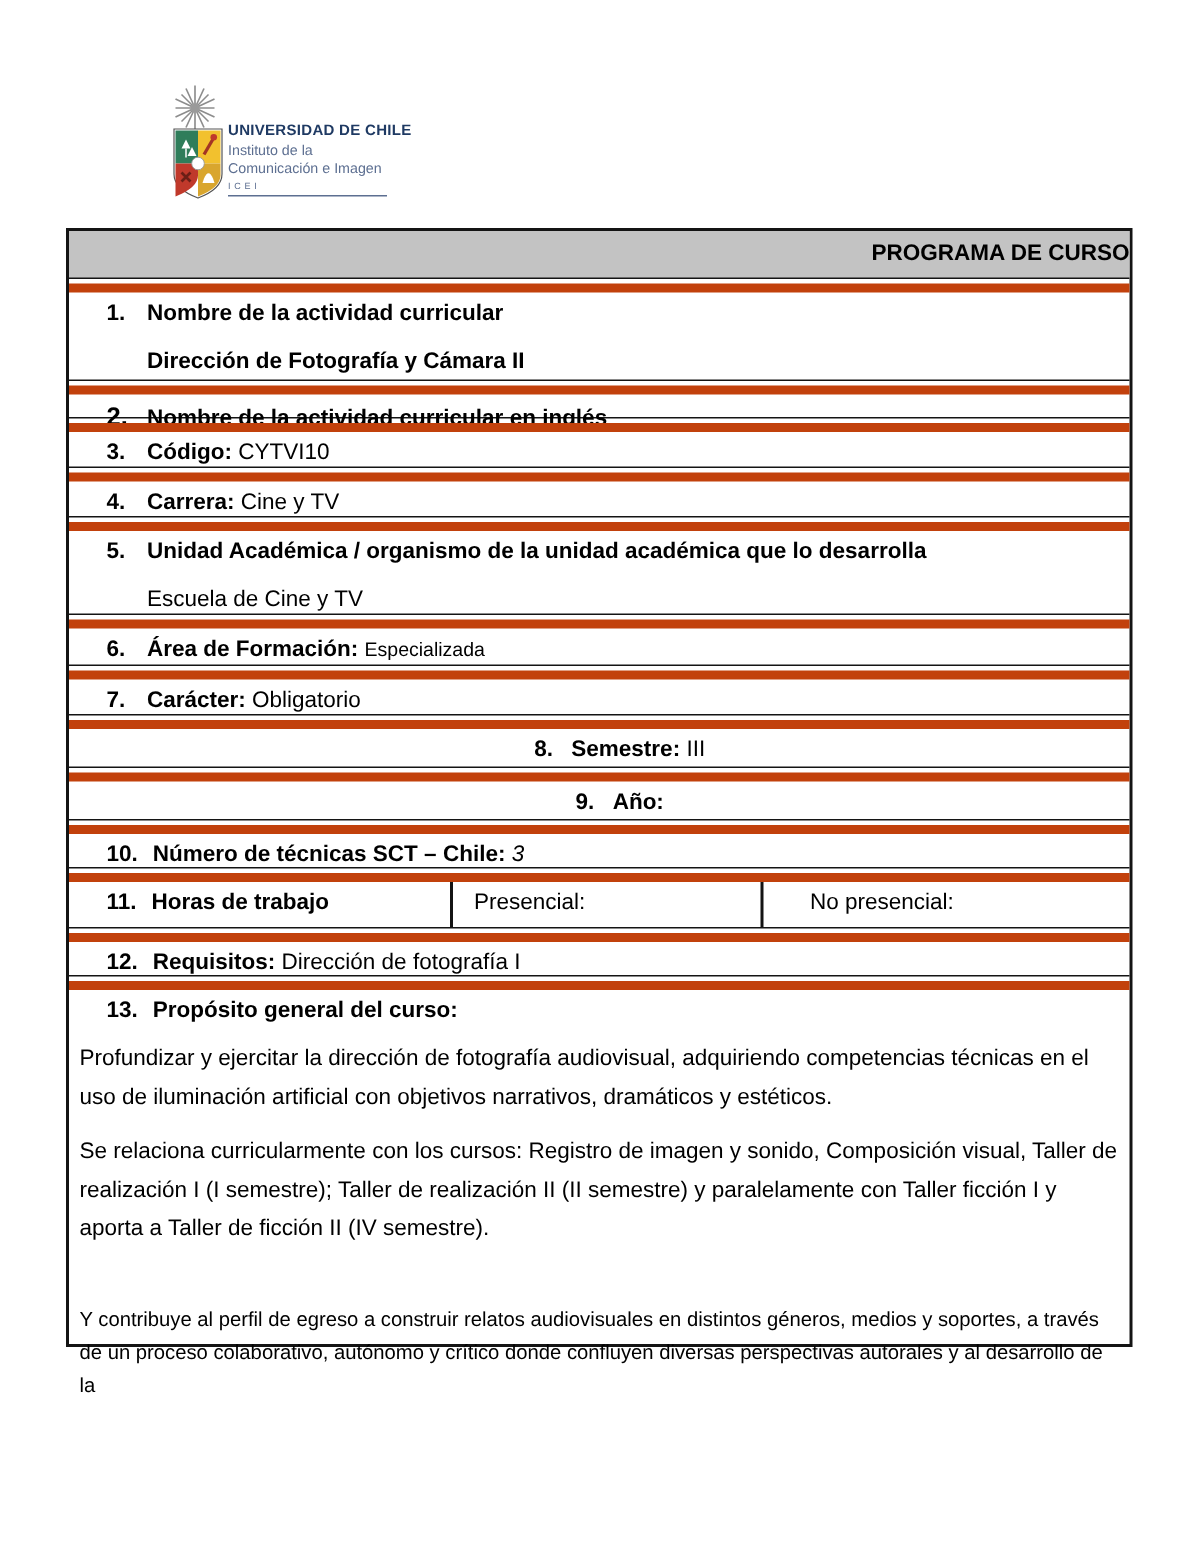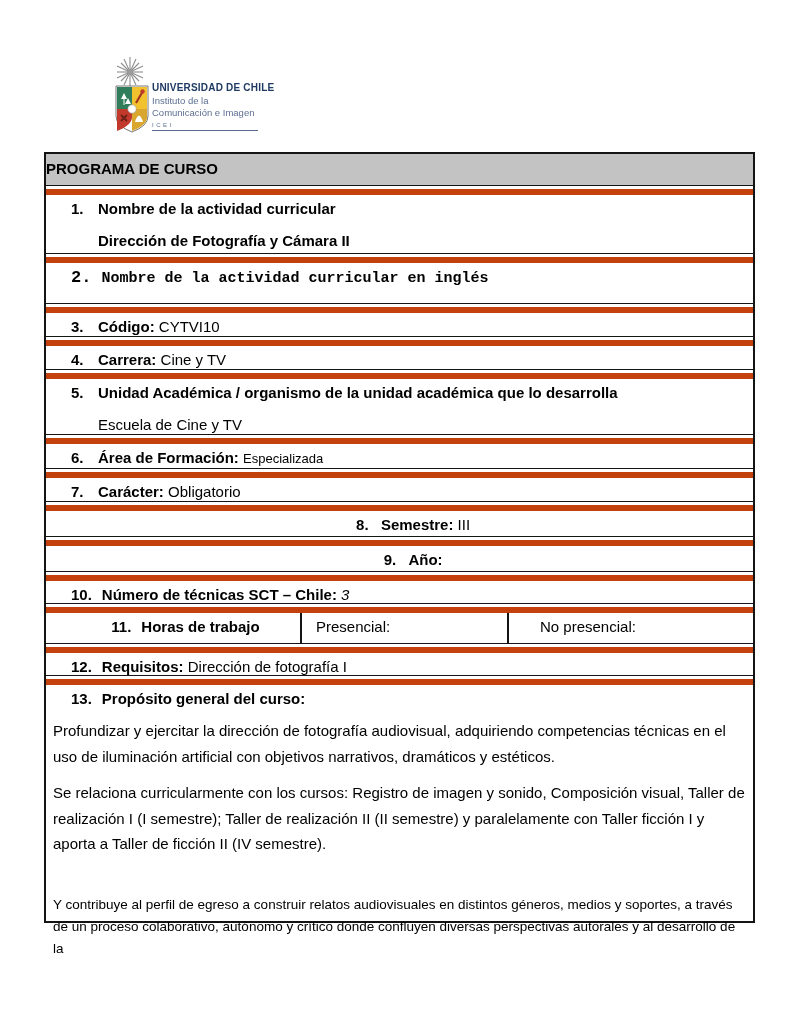--- a/index.html
+++ b/index.html
@@ -25,40 +25,40 @@
   .tbl {
     position: absolute; left: 44px; top: 152px; width: 711px;
     border-left: 2px solid #141414; border-right: 2px solid #141414;
     border-top: 2px solid #141414; border-bottom: 2px solid #141414;
   }
   .row { border-bottom: 1px solid #141414; position: relative; }
   .row + .row { border-top: 6px solid #c2410c; margin-top: 3px; }
   .row:last-child { border-bottom: none; }
 
   .hdr {
-    background: #c3c3c3; height: 32px; text-align: left;
+    background: #c3c3c3; height: 32px; text-align: right;
     font-weight: bold; font-size: 15px; padding-top: 6px;
   }
 
   .line { padding-top: 5px; font-size: 15px; }
   .num { display: inline-block; min-width: 17px; margin-left: 25px; margin-right: 10px; font-weight: bold; }
   .num-big { font-size: 17px; }
   .lbl { font-weight: bold; }
   .val { font-weight: normal; }
   .val-bold { font-weight: bold; }
   .val-small { font-size: 13px; }
   .val-italic { font-style: italic; }
   .val2 { display: block; margin-left: 52px; font-size: 15px; margin-top: 15px; }
 
-  .h34 { height: 31px; } .h68 { height: 65px; } .h38 { height: 47px; font-family: Liberation Mono, monospace; }
+  .h34 { height: 31px; } .h68 { height: 65px; } .h38 { height: 22px; }
   .h33 { height: 30px; } .h65 { height: 62px; } .h35 { height: 32px; text-align: center; }
   .h32 { height: 29px; } .h245 { height: 242px; }
 
   .cols { display: flex; height: 30px; }
-  .cell1 { width: 254px; padding-top: 5px; font-size: 15px; text-align: center; }
+  .cell1 { width: 254px; padding-top: 5px; font-size: 15px; }
   .cell2 { width: 207px; border-left: 2px solid #141414; padding: 5px 0 0 14px; font-size: 15px; }
   .cell3 { flex: 1; border-left: 2px solid #141414; padding: 5px 0 0 31px; font-size: 15px; }
 
   .para { margin: 11px 6px 0 7px; font-size: 15px; line-height: 25.5px; }
   .para-last { margin: 37px 6px 0 7px; font-size: 13.5px; line-height: 22px; }
 </style>
 </head>
 <body>
 
 <div class="page">

